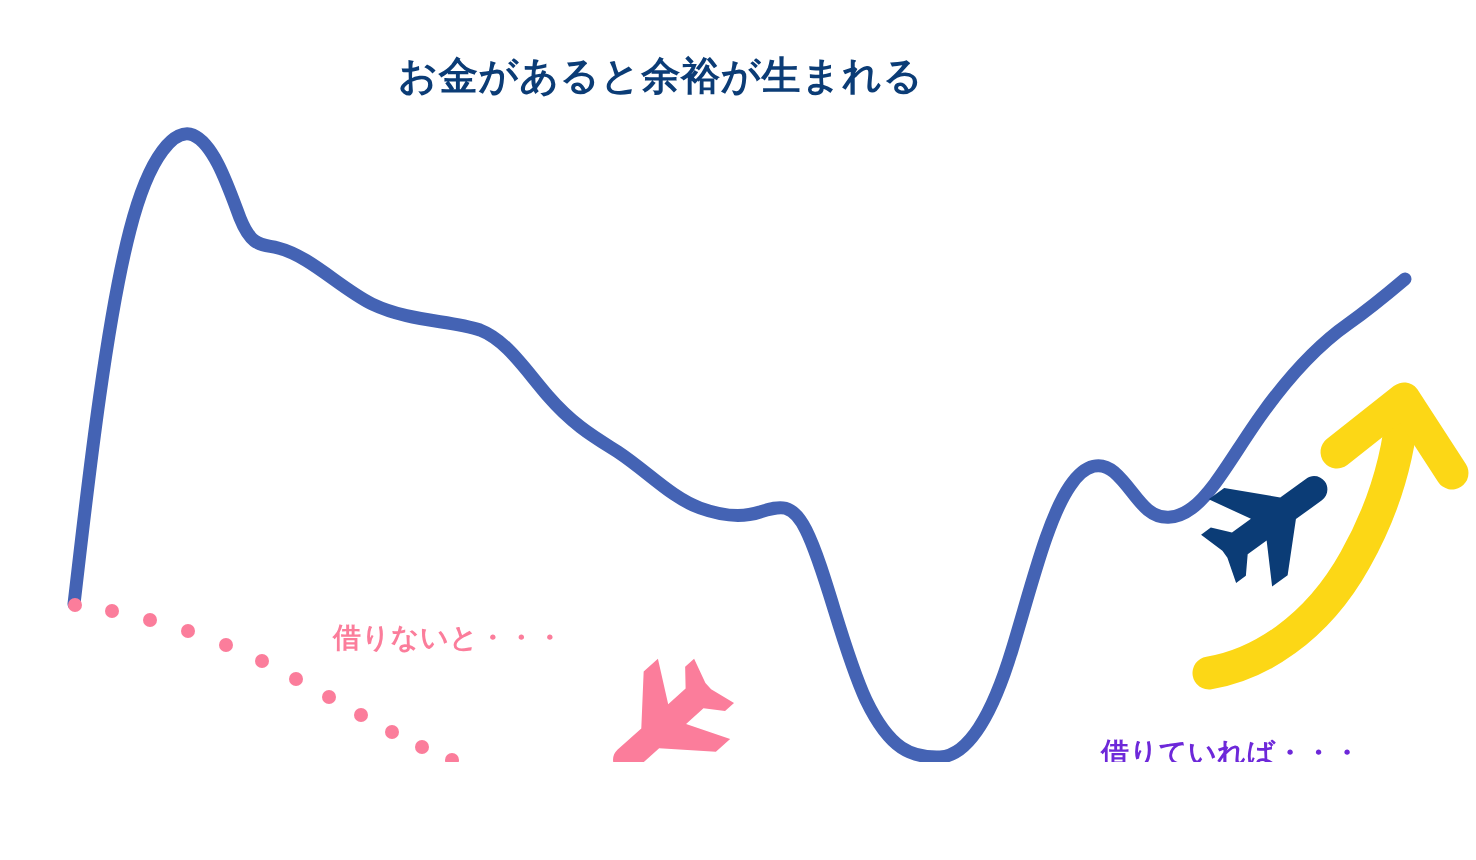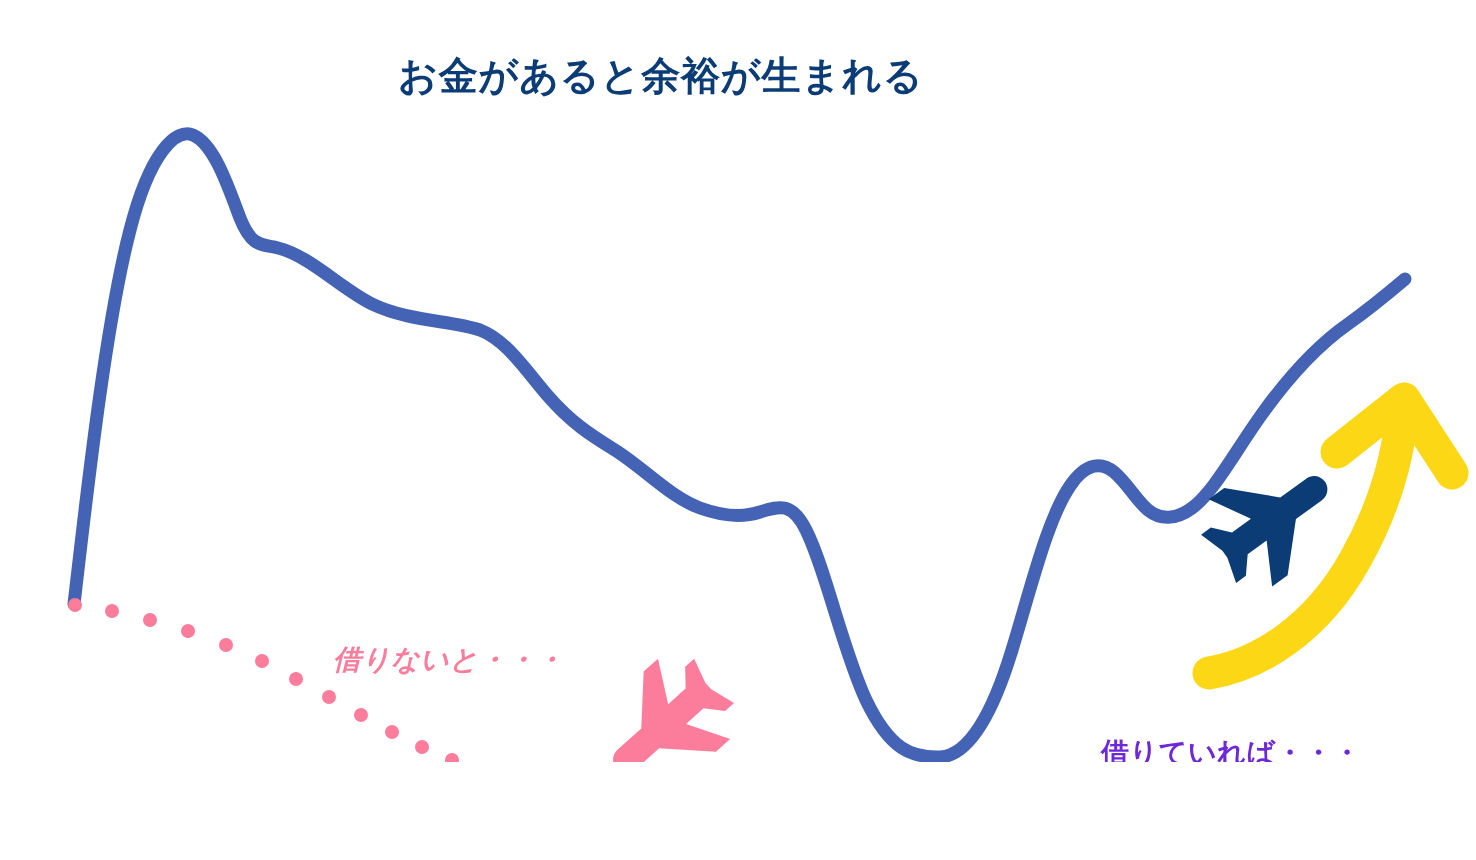--- a/index.html
+++ b/index.html
@@ -35,25 +35,24 @@
   }
   #chart-title {
     left: 398px;
     top: 56px;
     font-size: 39px;
     color: #0b3c76;
     letter-spacing: 0.02em;
   }
   #label-no-borrow {
     left: 333px;
-    top: 646px;
+    top: 624px;
     font-size: 28px;
     color: #fb7d9b;
     letter-spacing: 0.02em;
-    font-style: italic;
   }
   #label-borrow {
     left: 1101px;
     top: 739px;
     font-size: 28px;
     color: #6d28d9;
     letter-spacing: 0.02em;
   }
 </style>
 </head>

